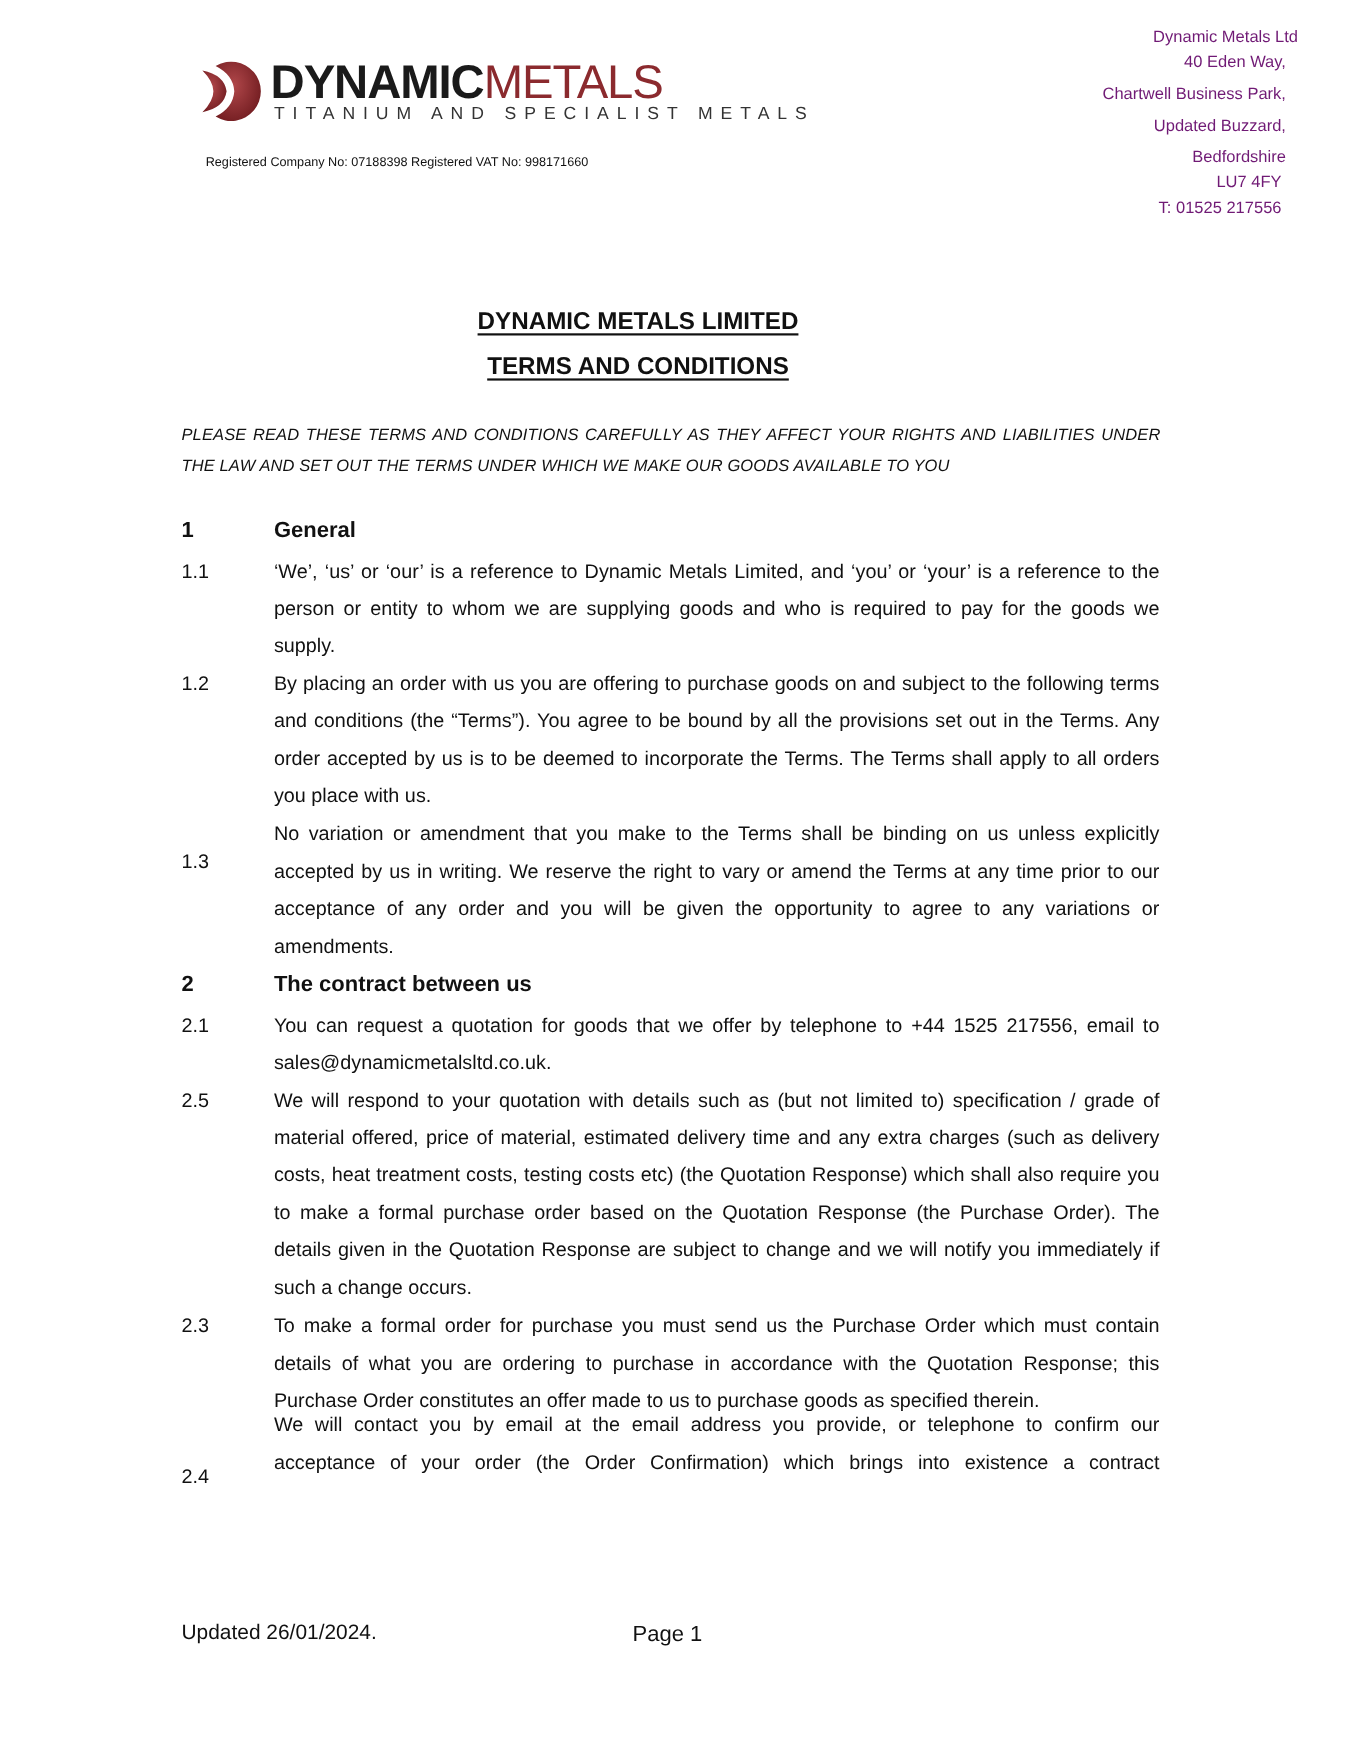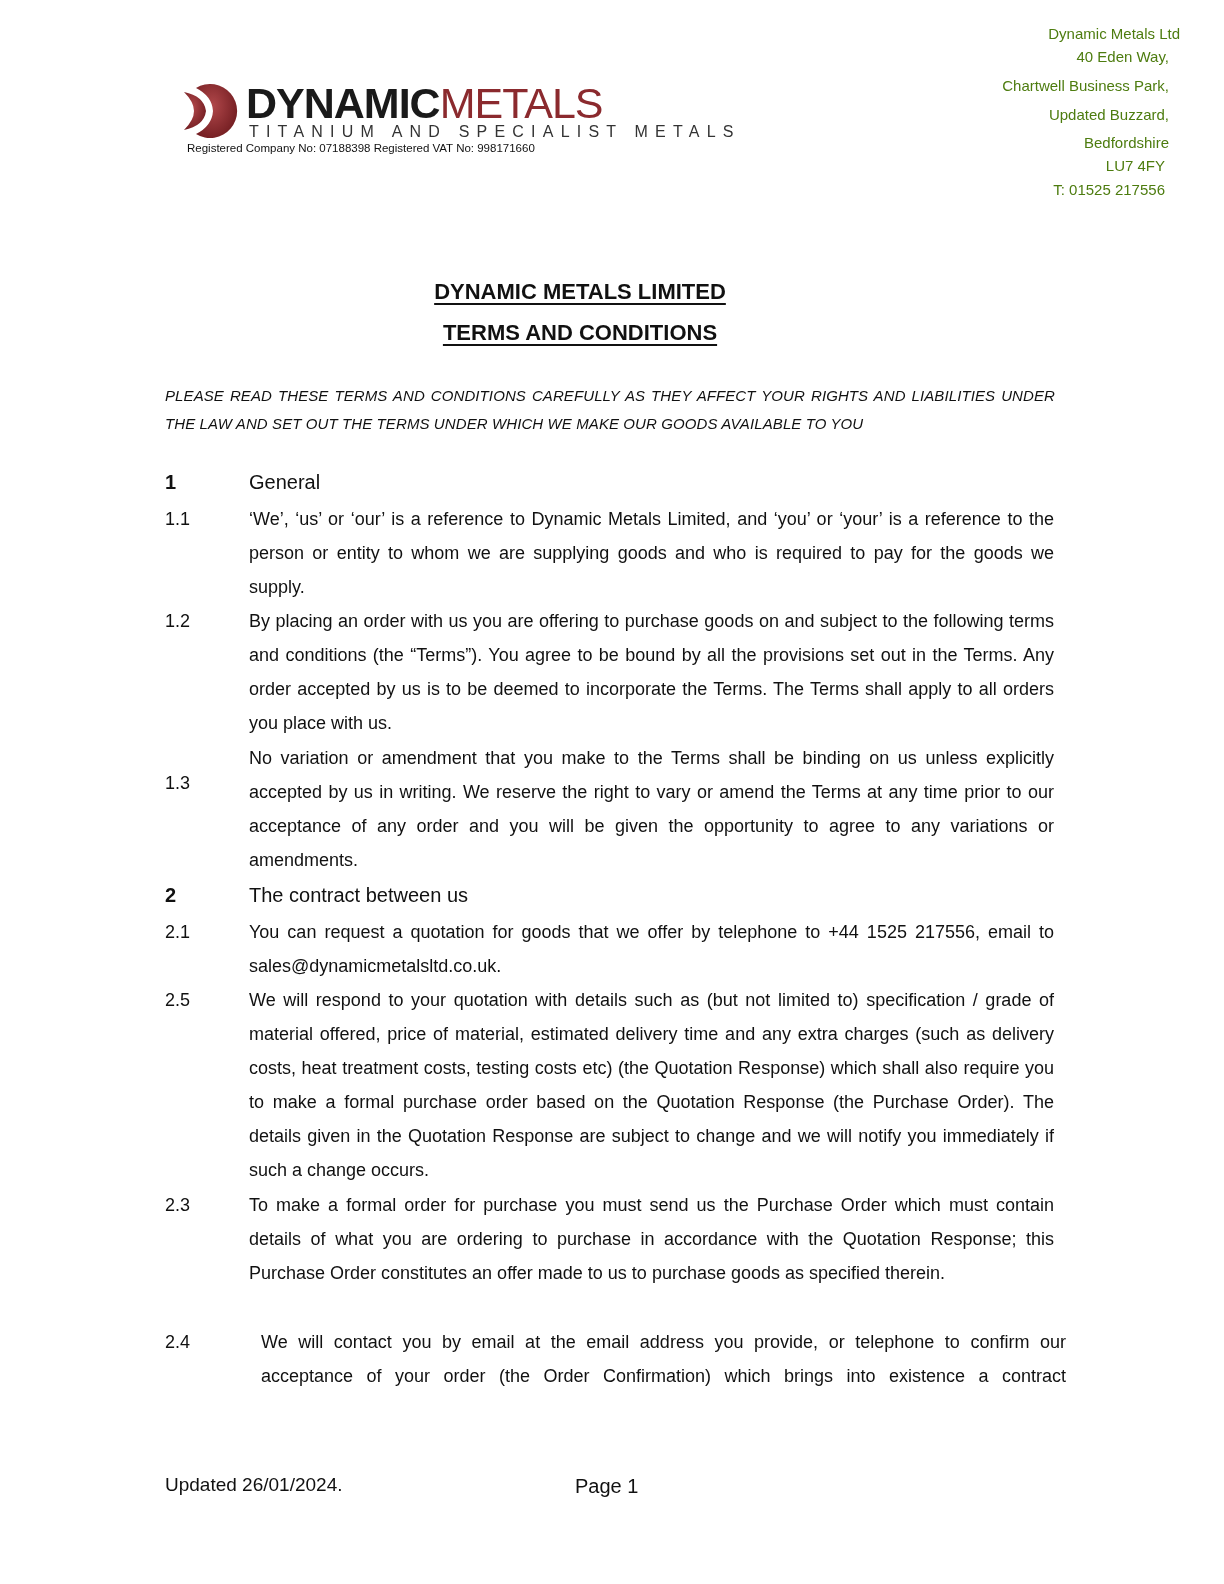--- a/index.html
+++ b/index.html
@@ -3,38 +3,38 @@
   <meta charset="utf-8">
   <style>
     html, body { margin: 0; padding: 0; background: #ffffff; }
     body {
       width: 1224px; height: 1584px; position: relative; overflow: hidden;
       font-family: "Liberation Sans", sans-serif; color: #111111;
     }
     .abs { position: absolute; }
 
     
-    .logo { left: 182px; top: 80px; width: 420px; height: 64px; }
+    .logo { left: 182px; top: 52px; width: 420px; height: 64px; }
     .logo-mark { position: absolute; left: 0; top: 4px; width: 58px; height: 54px; }
     .logo-word { position: absolute; left: 64px; top: 0; font-size: 43px; line-height: 46px; letter-spacing: -1px; white-space: nowrap; }
     .logo-word .dyn { color: #1a1a1a; font-weight: bold; }
     .logo-word .met { color: #8b2a2e; font-weight: normal; }
     .logo-tag { position: absolute; left: 67px; top: 43px; font-size: 16px; letter-spacing: 7.2px; color: #333; white-space: nowrap; }
     .reg { left: 187px; top: 142px; font-size: 11.5px; color: #111; white-space: nowrap; }
 
     
-    .addr { position: absolute; font-size: 15px; color: #4d7c0f; white-space: nowrap; text-align: right; }
+    .addr { position: absolute; font-size: 15px; color: #701a75; white-space: nowrap; text-align: right; }
 
     
     .title { left: 16px; width: 1128px; text-align: center; font-weight: bold; font-size: 22px; text-decoration: underline; text-underline-offset: 4px; }
 
     .notice { left: 165px; width: 890px; font-style: italic; font-size: 15px; line-height: 28px; text-align: justify; text-align-last: left; letter-spacing: 0.1px; }
 
     .sec-num { left: 165px; font-size: 20px; font-weight: bold; }
-    .sec-title { left: 249px; font-size: 20px; font-weight: normal; }
+    .sec-title { left: 249px; font-size: 20px; font-weight: bold; }
 
     .cl-num { left: 165px; font-size: 18px; line-height: 34px; }
     .cl-text { left: 249px; width: 805px; font-size: 18px; line-height: 34px; text-align: justify; }
 
     .footer-updated { left: 165px; top: 1474px; font-size: 19px; }
     .footer-page { left: 575px; top: 1475px; font-size: 20px; }
   </style>
 </head>
 <body>
 
@@ -89,16 +89,16 @@
 <div class="abs cl-num" style="top:915px;">2.1</div>
 <div class="abs cl-text" style="top:915px;">You can request a quotation for goods that we offer by telephone to +44 1525 217556, email to sales@dynamicmetalsltd.co.uk.</div>
 
 <div class="abs cl-num" style="top:983px;">2.5</div>
 <div class="abs cl-text" style="top:983px;">We will respond to your quotation with details such as (but not limited to) specification / grade of material offered, price of material, estimated delivery time and any extra charges (such as delivery costs, heat treatment costs, testing costs etc) (the Quotation Response) which shall also require you to make a formal purchase order based on the Quotation Response (the Purchase Order). The details given in the Quotation Response are subject to change and we will notify you immediately if such a change occurs.</div>
 
 <div class="abs cl-num" style="top:1188px;">2.3</div>
 <div class="abs cl-text" style="top:1188px;">To make a formal order for purchase you must send us the Purchase Order which must contain details of what you are ordering to purchase in accordance with the Quotation Response; this Purchase Order constitutes an offer made to us to purchase goods as specified therein.</div>
 
 <div class="abs cl-num" style="top:1325px;">2.4</div>
-<div class="abs cl-text" style="top:1325px; text-align-last: justify; margin-left: 12px;">We will contact you by email at the email address you provide, or telephone to confirm our acceptance of your order (the Order Confirmation) which brings into existence a contract</div>
+<div class="abs cl-text" style="top:1278px; text-align-last: justify;">We will contact you by email at the email address you provide, or telephone to confirm our acceptance of your order (the Order Confirmation) which brings into existence a contract</div>
 
 <div class="abs footer-updated">Updated 26/01/2024.</div>
 <div class="abs footer-page">Page 1</div>
 
 </body></html>

